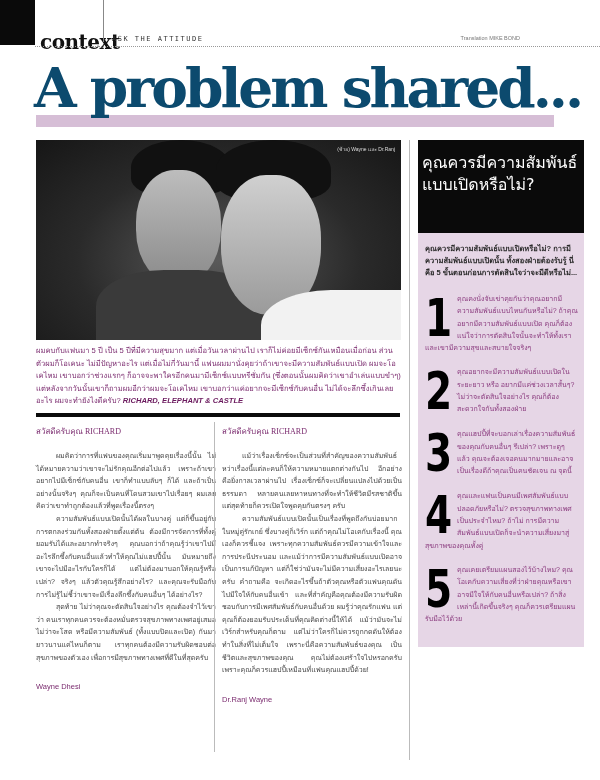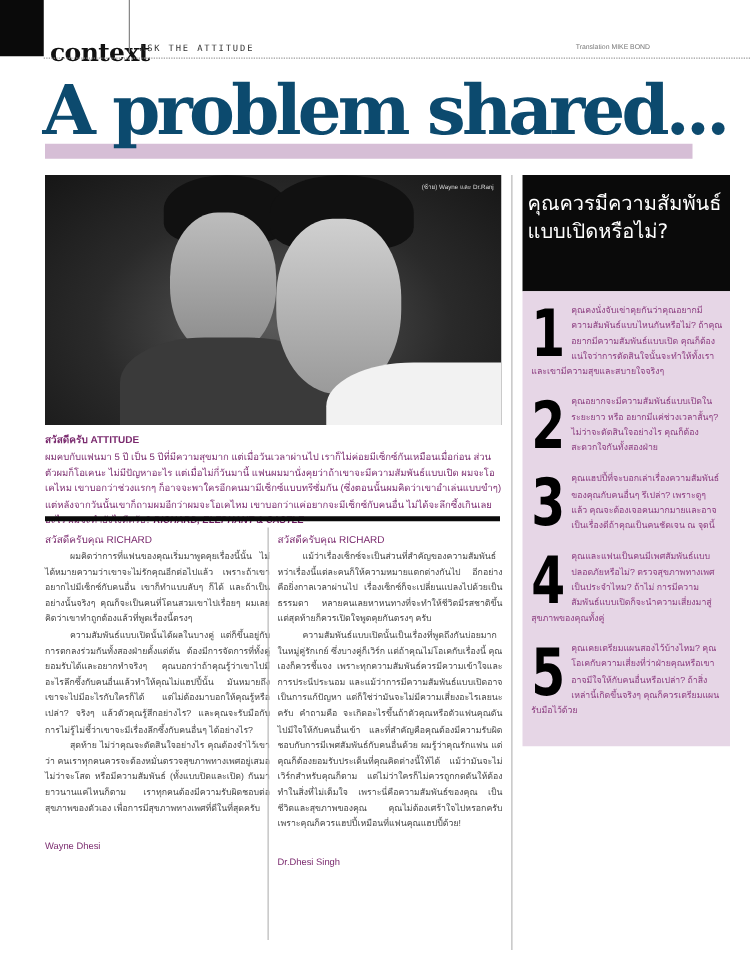--- a/index.html
+++ b/index.html
@@ -24,21 +24,21 @@
 
   .col-divider { position: absolute; left: 409px; top: 140px; width: 1px; height: 620px; background: #bbb; }
 
   .letter { position: absolute; left: 36px; top: 345px; width: 365px; }
   .letter-greet { font-family: "Liberation Sans", sans-serif; font-weight: bold; font-size: 8px; color: #7a2a6e; margin-bottom: 2px; }
   .letter-body { font-family: "Liberation Sans", sans-serif; font-size: 7.6px; line-height: 12.5px; color: #7a2a6e; }
   .letter-sign { font-weight: bold; font-style: italic; color: #6b1a5e; }
   .letter-rule { position: absolute; left: 36px; top: 413px; width: 364px; height: 4px; background: #0a0a0a; }
 
   .answer { position: absolute; top: 425px; width: 180px; }
-  .answer-greet { font-family: Liberation Sans, sans-serif; font-size: 8px; color: #7a2a6e; margin-bottom: 2px; }
+  .answer-greet { font-family: Liberation Serif, serif; font-size: 8px; color: #7a2a6e; margin-bottom: 12px; }
   .answer-body { font-family: "Liberation Sans", sans-serif; font-size: 7px; line-height: 12.6px; color: #444; text-align: justify; }
   .answer-body p { text-indent: 20px; }
   .answer-sign { font-family: "Liberation Sans", sans-serif; font-size: 7.5px; color: #7a2a6e; margin-top: 18px; }
   .answer-divider { position: absolute; left: 214px; top: 422px; width: 1px; height: 330px; background: #bbb; }
 
   .sidebar { position: absolute; left: 418px; top: 140px; width: 166px; }
   .sidebar-title { background: #0a0a0a; color: #fff; font-family: "DejaVu Sans", sans-serif; font-size: 16px; line-height: 22px; padding: 12px 4px 10px; height: 93px; }
   .sidebar-panel { background: #e6d6e6; padding: 10px 6px 10px 7px; }
   .sidebar-intro { font-family: "Liberation Sans", sans-serif; font-weight: bold; font-size: 7.5px; line-height: 12px; color: #2a2a2a; margin-bottom: 14px; }
   .step { position: relative; margin-bottom: 12px; font-family: "Liberation Sans", sans-serif; font-size: 7px; line-height: 12.3px; color: #8a3a7e; min-height: 50px; }
@@ -65,21 +65,20 @@
   <div class="face" style="left:60px;top:130px;width:170px;height:90px;background:#3a3a3a;border-radius:40% 40% 0 0;"></div>
   <div class="hair" style="left:180px;top:0px;width:115px;height:60px;"></div>
   <div class="face" style="left:185px;top:35px;width:100px;height:140px;background:linear-gradient(#d0d0d0,#9a9a9a);"></div>
   <div class="face" style="left:225px;top:150px;width:140px;height:70px;background:#f2f2f2;border-radius:50% 0 0 0;"></div>
   <span class="photo-caption">(ซ้าย) Wayne และ Dr.Ranj</span>
 </div>
 
 <div class="col-divider"></div>
 
 <div class="letter">
-  <div class="letter-greet">สวัสดีครับ ATTITUDE</div>
   <div class="letter-body">
     <span>ผมคบกับแฟนมา 5 ปี เป็น 5 ปีที่มีความสุขมาก แต่เมื่อวันเวลาผ่านไป เราก็ไม่ค่อยมีเซ็กซ์กันเหมือนเมื่อก่อน ส่วนตัวผมก็โอเคนะ ไม่มีปัญหาอะไร แต่เมื่อไม่กี่วันมานี้ แฟนผมมานั่งคุยว่าถ้าเขาจะมีความสัมพันธ์แบบเปิด ผมจะโอเคไหม เขาบอกว่าช่วงแรกๆ ก็อาจจะพาใครอีกคนมามีเซ็กซ์แบบทรีซั่มกัน (ซึ่งตอนนั้นผมคิดว่าเขาอำเล่นแบบขำๆ) แต่หลังจากวันนั้นเขาก็ถามผมอีกว่าผมจะโอเคไหม เขาบอกว่าแค่อยากจะมีเซ็กซ์กับคนอื่น ไม่ได้จะลึกซึ้งเกินเลยอะไร ผมจะทำยังไงดีครับ?</span>
     <span class="letter-sign">RICHARD, ELEPHANT &amp; CASTLE</span>
   </div>
 </div>
 <div class="letter-rule"></div>
 
 <div class="answer" style="left:36px;">
   <div class="answer-greet">สวัสดีครับคุณ RICHARD</div>
   <div class="answer-body">
@@ -89,26 +88,27 @@
   </div>
   <div class="answer-sign">Wayne Dhesi</div>
 </div>
 <div class="answer-divider"></div>
 <div class="answer" style="left:222px;">
   <div class="answer-greet">สวัสดีครับคุณ RICHARD</div>
   <div class="answer-body">
     <p>แม้ว่าเรื่องเซ็กซ์จะเป็นส่วนที่สำคัญของความสัมพันธ์ หว่าเรื่องนี้แต่ละคนก็ให้ความหมายแตกต่างกันไป อีกอย่างคือยิ่งกาลเวลาผ่านไป เรื่องเซ็กซ์ก็จะเปลี่ยนแปลงไปด้วยเป็นธรรมดา หลายคนเลยหาหนทางที่จะทำให้ชีวิตมีรสชาติขึ้น แต่สุดท้ายก็ควรเปิดใจพูดคุยกันตรงๆ ครับ</p>
     <p>ความสัมพันธ์แบบเปิดนั้นเป็นเรื่องที่พูดถึงกันบ่อยมากในหมู่คู่รักเกย์ ซึ่งบางคู่ก็เวิร์ก แต่ถ้าคุณไม่โอเคกับเรื่องนี้ คุณเองก็ควรชี้แจง เพราะทุกความสัมพันธ์ควรมีความเข้าใจและการประนีประนอม และแม้ว่าการมีความสัมพันธ์แบบเปิดอาจเป็นการแก้ปัญหา แต่ก็ใช่ว่ามันจะไม่มีความเสี่ยงอะไรเลยนะครับ คำถามคือ จะเกิดอะไรขึ้นถ้าตัวคุณหรือตัวแฟนคุณดันไปมีใจให้กับคนอื่นเข้า และที่สำคัญคือคุณต้องมีความรับผิดชอบกับการมีเพศสัมพันธ์กับคนอื่นด้วย ผมรู้ว่าคุณรักแฟน แต่คุณก็ต้องยอมรับประเด็นที่คุณคิดต่างนี้ให้ได้ แม้ว่ามันจะไม่เวิร์กสำหรับคุณก็ตาม แต่ไม่ว่าใครก็ไม่ควรถูกกดดันให้ต้องทำในสิ่งที่ไม่เต็มใจ เพราะนี่คือความสัมพันธ์ของคุณ เป็นชีวิตและสุขภาพของคุณ คุณไม่ต้องเศร้าใจไปหรอกครับ เพราะคุณก็ควรแฮปปี้เหมือนที่แฟนคุณแฮปปี้ด้วย!</p>
   </div>
-  <div class="answer-sign">Dr.Dhesi Singh</div>
+  <div class="answer-sign">Dr.Ranj Wayne</div>
 </div>
 
 <aside class="sidebar">
   <div class="sidebar-title">คุณควรมีความสัมพันธ์แบบเปิดหรือไม่?</div>
   <div class="sidebar-panel">
+    <div class="sidebar-intro">คุณควรมีความสัมพันธ์แบบเปิดหรือไม่? การมีความสัมพันธ์แบบเปิดนั้น ทั้งสองฝ่ายต้องรับรู้ นี่คือ 5 ขั้นตอนก่อนการตัดสินใจว่าจะมีดีหรือไม่...</div>
     <div class="step">
       <span class="step-number">1</span>
       <span>คุณคงนั่งจับเข่าคุยกันว่าคุณอยากมีความสัมพันธ์แบบไหนกันหรือไม่? ถ้าคุณอยากมีความสัมพันธ์แบบเปิด คุณก็ต้องแน่ใจว่าการตัดสินใจนั้นจะทำให้ทั้งเราและเขามีความสุขและสบายใจจริงๆ</span>
     </div>
     <div class="step">
       <span class="step-number">2</span>
       <span>คุณอยากจะมีความสัมพันธ์แบบเปิดในระยะยาว หรือ อยากมีแค่ช่วงเวลาสั้นๆ? ไม่ว่าจะตัดสินใจอย่างไร คุณก็ต้องสะดวกใจกันทั้งสองฝ่าย</span>
     </div>
     <div class="step">
       <span class="step-number">3</span>

